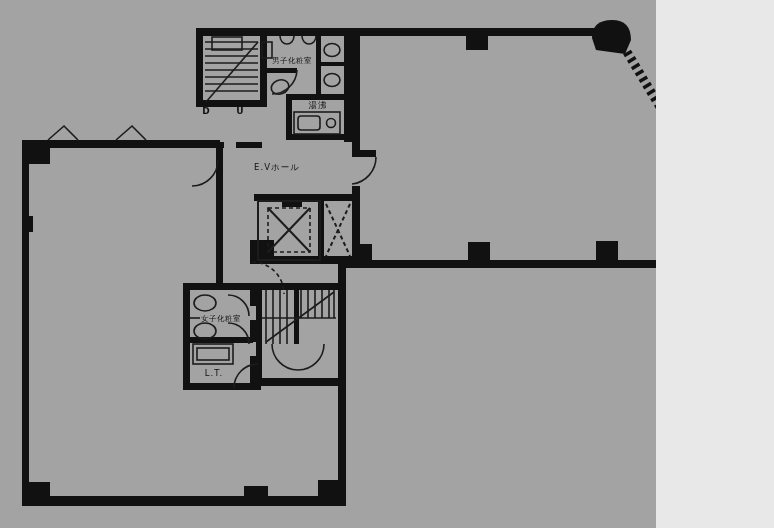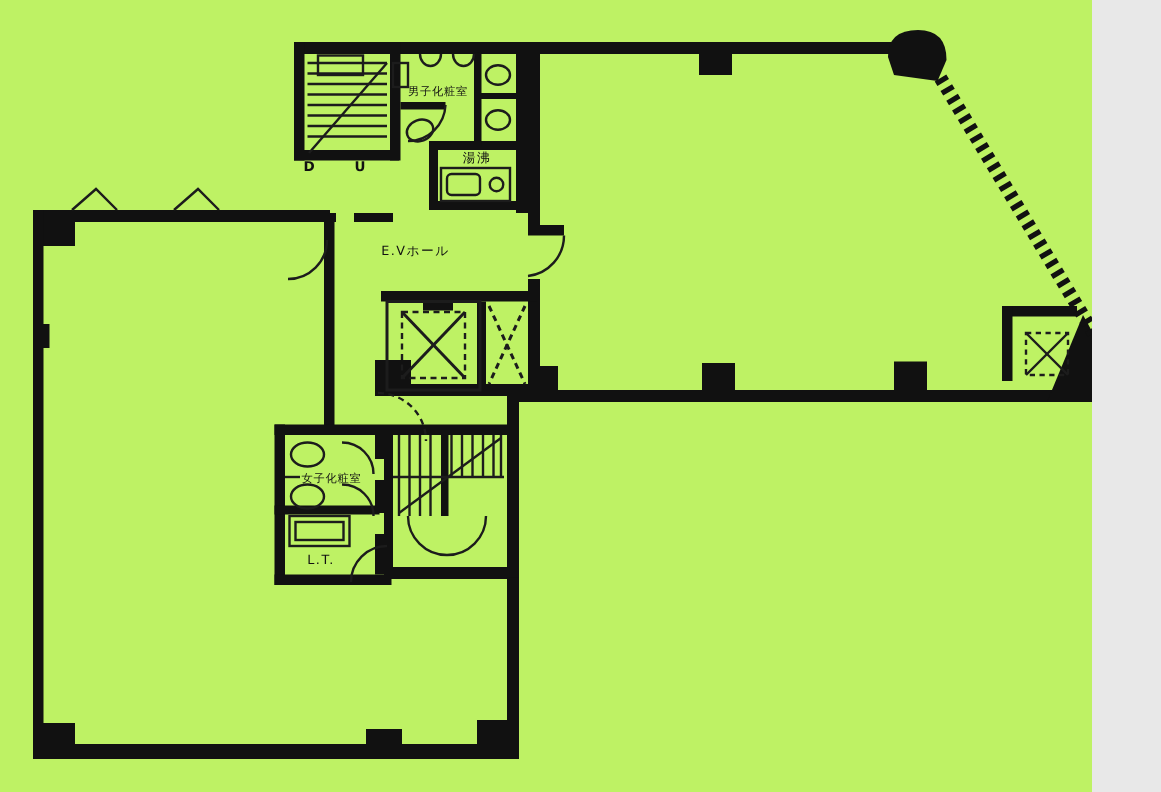--- a/index.html
+++ b/index.html
@@ -1,16 +1,16 @@
 <!DOCTYPE html>
 <html><head>
 <meta charset="utf-8">
 <style>
   html,body{margin:0;padding:0;background:#e8e8e8;}
-  .page{position:relative;width:728px;height:528px;background:#bef264;overflow:hidden;
+  .page{position:relative;width:656px;height:528px;background:#a3a3a3;overflow:hidden;
         font-family:"DejaVu Sans",sans-serif;}
   svg{position:absolute;inset:0;}
   text{fill:#111;font-family:"DejaVu Sans",sans-serif;}
   .lbl{font-size:7.5px;letter-spacing:0.5px;}
   .lbl-md{font-size:8.5px;letter-spacing:1px;}
   .du{font-size:9px;font-weight:bold;}
 </style>
 </head>
 <body>
 

